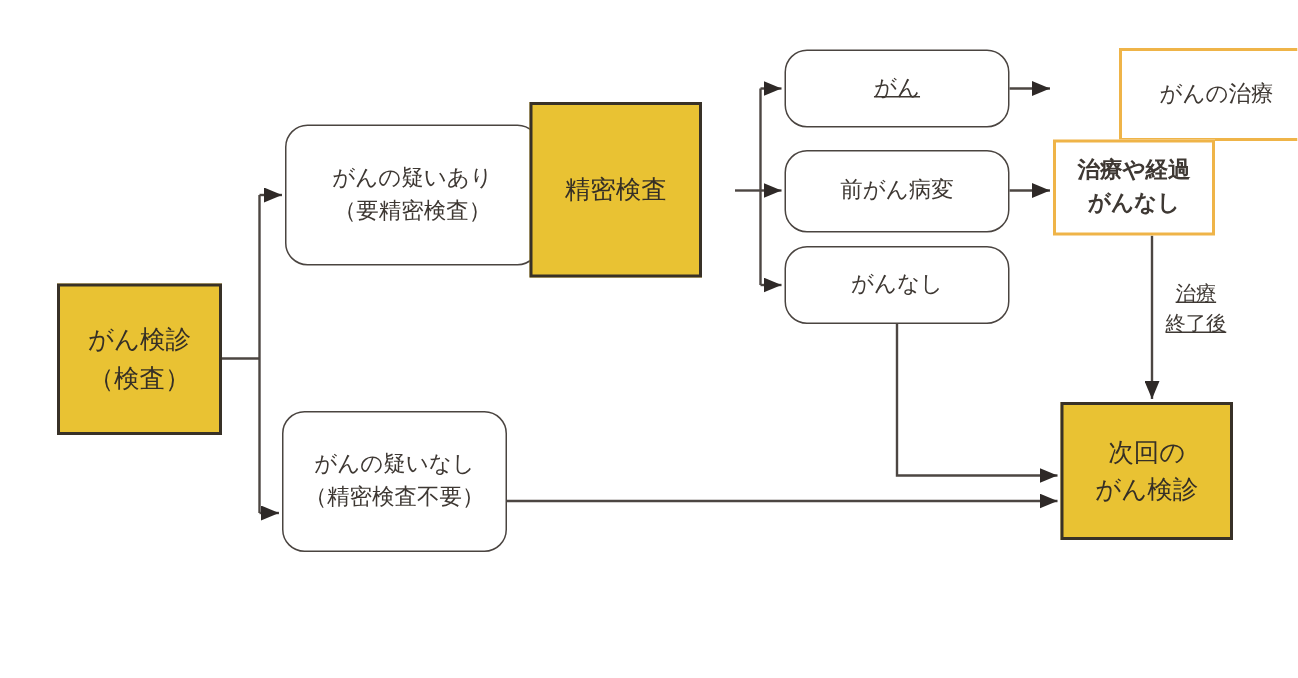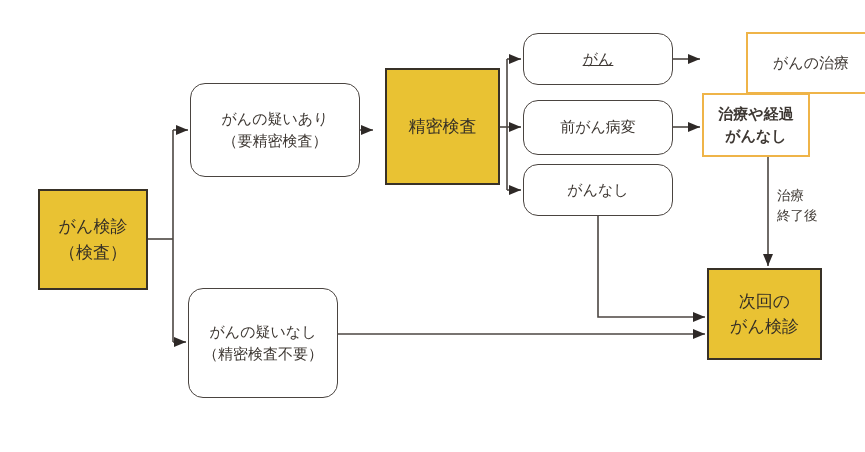--- a/index.html
+++ b/index.html
@@ -51,36 +51,37 @@
     font-size: 15px;
   }
   .node-accent {
     background: #ffffff;
     border: 2.5px solid #efb448;
     font-size: 15px;
   }
   
   .n-screening       { left: 38px;  top: 189px; width: 110px; height: 101px; }
   .n-suspicion-yes   { left: 190px; top: 83px;  width: 170px; height: 94px;  }
-  .n-detailed-exam   { left: 385px; top: 68px;  width: 115px; height: 117px; }
+  .n-detailed-exam   { left: 353px; top: 68px;  width: 115px; height: 117px; }
   .n-cancer          { left: 523px; top: 33px;  width: 150px; height: 52px; text-decoration: underline;  }
   .n-precancer       { left: 523px; top: 100px; width: 150px; height: 55px;  }
   .n-no-cancer       { left: 523px; top: 164px; width: 150px; height: 52px; align-items: center;  }
   .n-cancer-treatment{ left: 702px; top: 32px;  width: 130px; height: 62px; margin-left: 44px;  }
   .n-followup        { left: 702px; top: 93px;  width: 108px; height: 64px; font-weight: bold;  }
-  .n-suspicion-no    { left: 188px; top: 288px; width: 150px; height: 110px;  }
+  .n-suspicion-no    { left: 188px; top: 274px; width: 150px; height: 94px;  }
   .n-next-screening  { left: 707px; top: 268px; width: 115px; height: 92px; }
   .edge-label {
     position: absolute;
     left: 777px;
     top: 186px;
     font-size: 13.5px;
     line-height: 1.45;
     color: #3e3833;
-    text-align: left;
+    text-align: center;
+    text-decoration: underline;
   }
   .edge-label span { display: block; white-space: nowrap; }
 </style>
 </head>
 <body>
 
 <div class="canvas">
 
   <svg class="connectors" width="865" height="452" viewBox="0 0 865 452" xmlns="http://www.w3.org/2000/svg">
     <defs>

